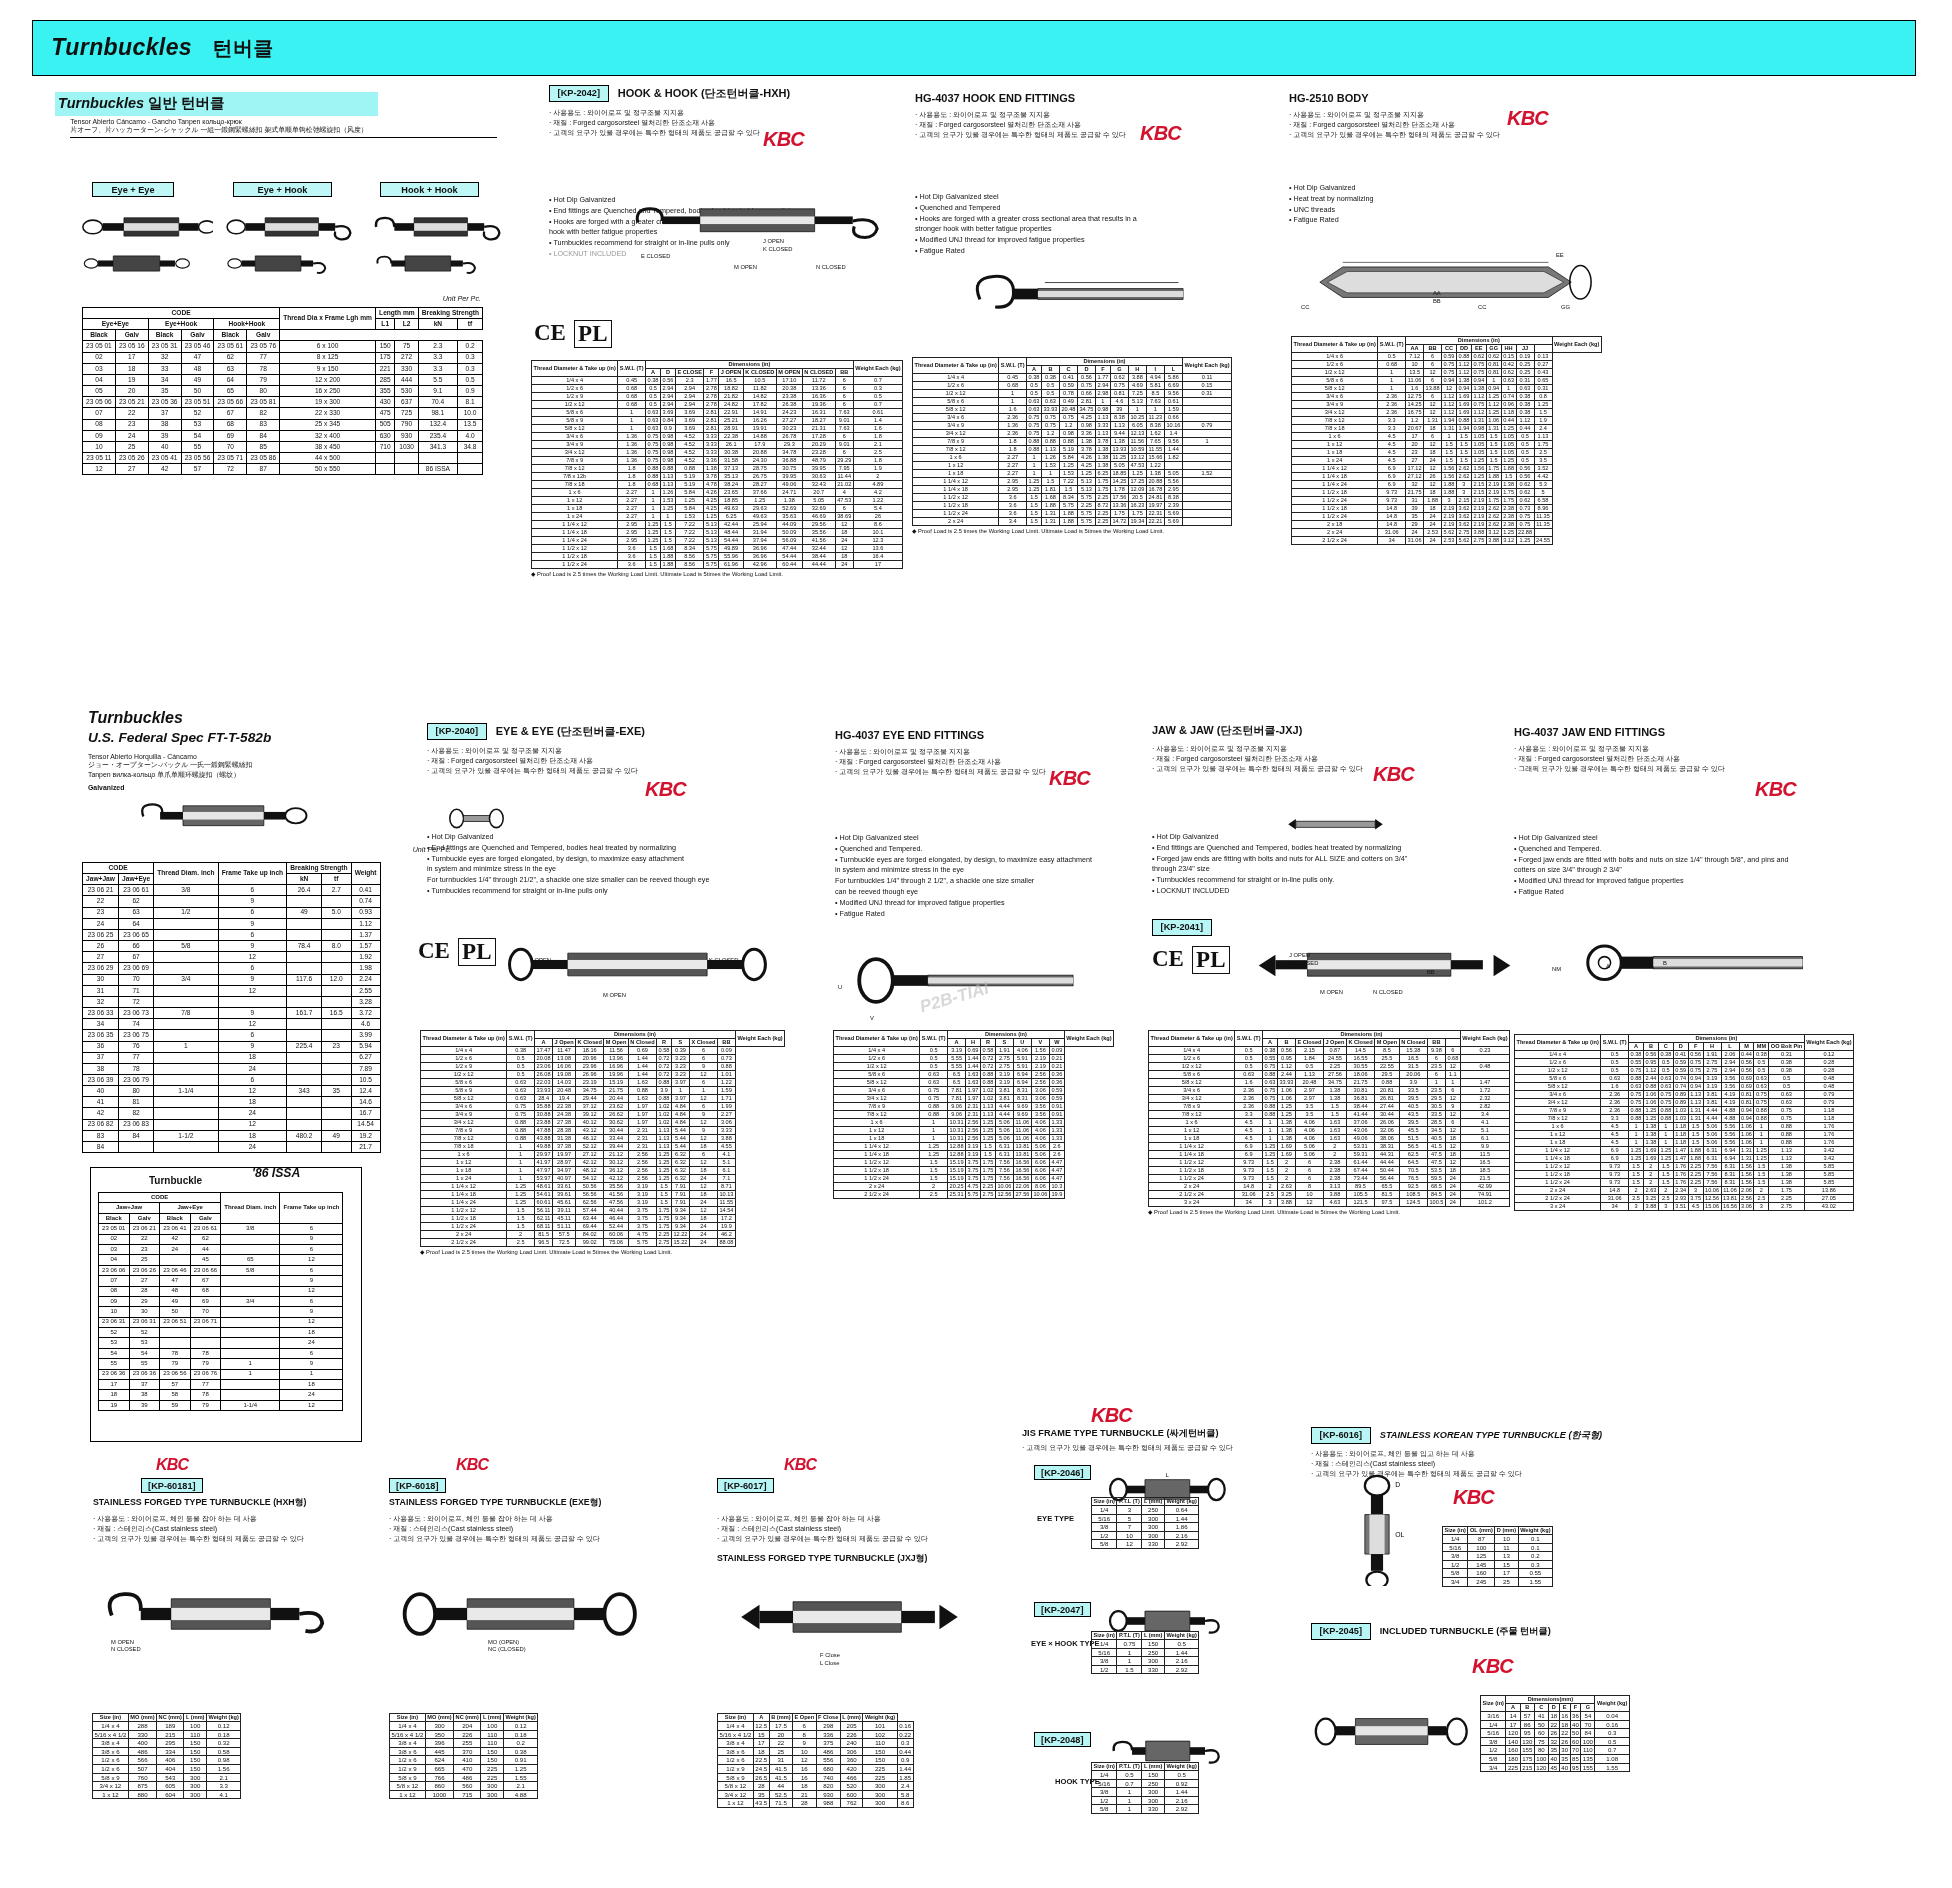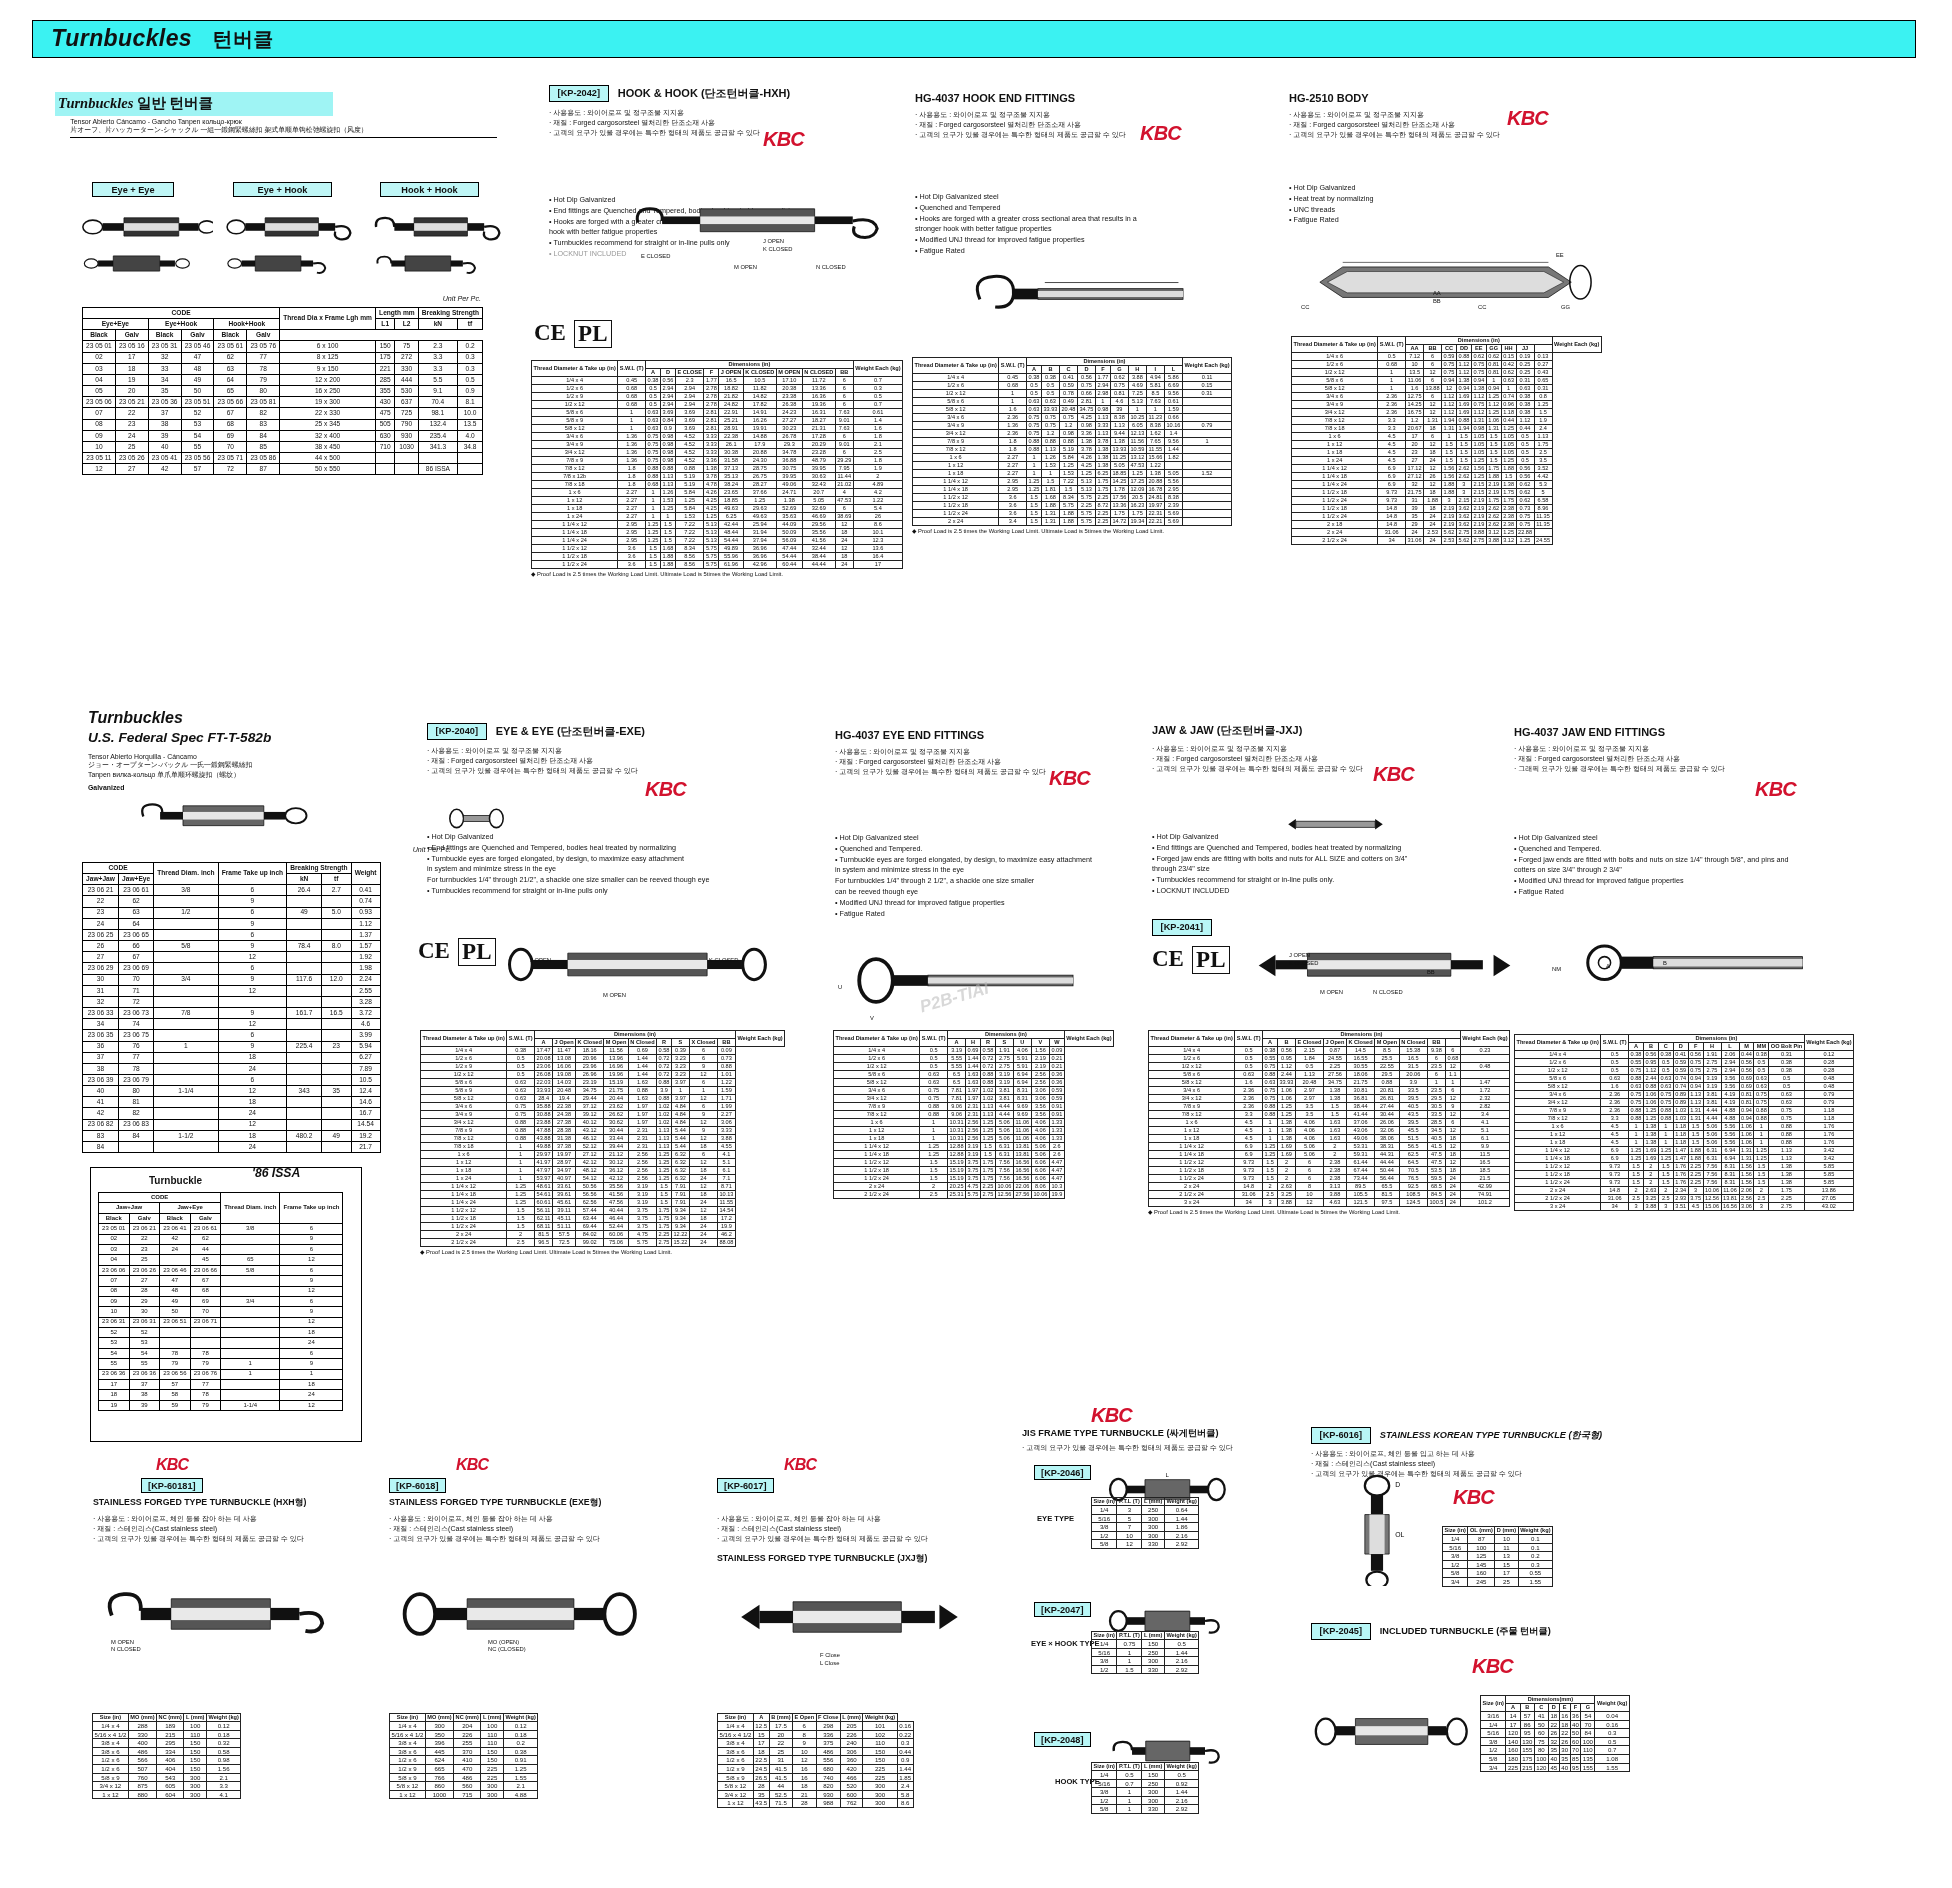--- a/index.html
+++ b/index.html
@@ -10,21 +10,21 @@
     background: #ffffff;
     font-family: "Liberation Sans", sans-serif;
     color: #111;
     position: relative;
     overflow: hidden;
   }
   .page { position: relative; width: 1953px; height: 1889px; padding: 0; }
 
   
   .banner {
-    position: absolute; left: 32px; top: 20px; width: 1884px; height: 38px;
+    position: absolute; left: 32px; top: 20px; width: 1884px; height: 56px;
     background: #3bf2f2; border: 1.5px solid #000;
     display: flex; align-items: center;
   }
   .banner .title {
     font-style: italic; font-weight: bold; font-size: 23px; padding-left: 18.3px;
     letter-spacing: 0.4px;
   }
   .banner .title-kr { font-style: normal; font-weight: bold; font-size: 20px; margin-left: 13.7px; }
 
   
@@ -89,21 +89,21 @@
 <div class="page">
 
   <div class="banner">
     <div class="title">
       <span>Turnbuckles</span>
       <span class="title-kr">턴버클</span>
     </div>
   </div>
 
   <div class="pos" style="left:55px; top:92px; width:458px;">
-    <div class="cyan-head" style="width:278px;font-family:Liberation Serif, serif;">
+    <div class="cyan-head" style="width:323px;">
       <span>Turnbuckles</span>
       <span style="font-style:normal;">일반 턴버클</span>
     </div>
     <div class="pos" style="left:15.3px; top:26px; width:427px; border-bottom:1.5px solid #000; padding-bottom:1.5px;">
       <div class="small">Tensor Abierto Cáncamo - Gancho     Tanpen кольцо-крюк</div>
       <div class="small">片オーフ、片ハッカーターン-シャックル   一組一鍛鋼緊螺絲扣   架式单顺单钩松弛螺旋扣（风度）</div>
     </div>
   </div>
 
   <div class="pos lbl-box" style="left:92px; top:182px; width:82px;">Eye + Eye</div>

